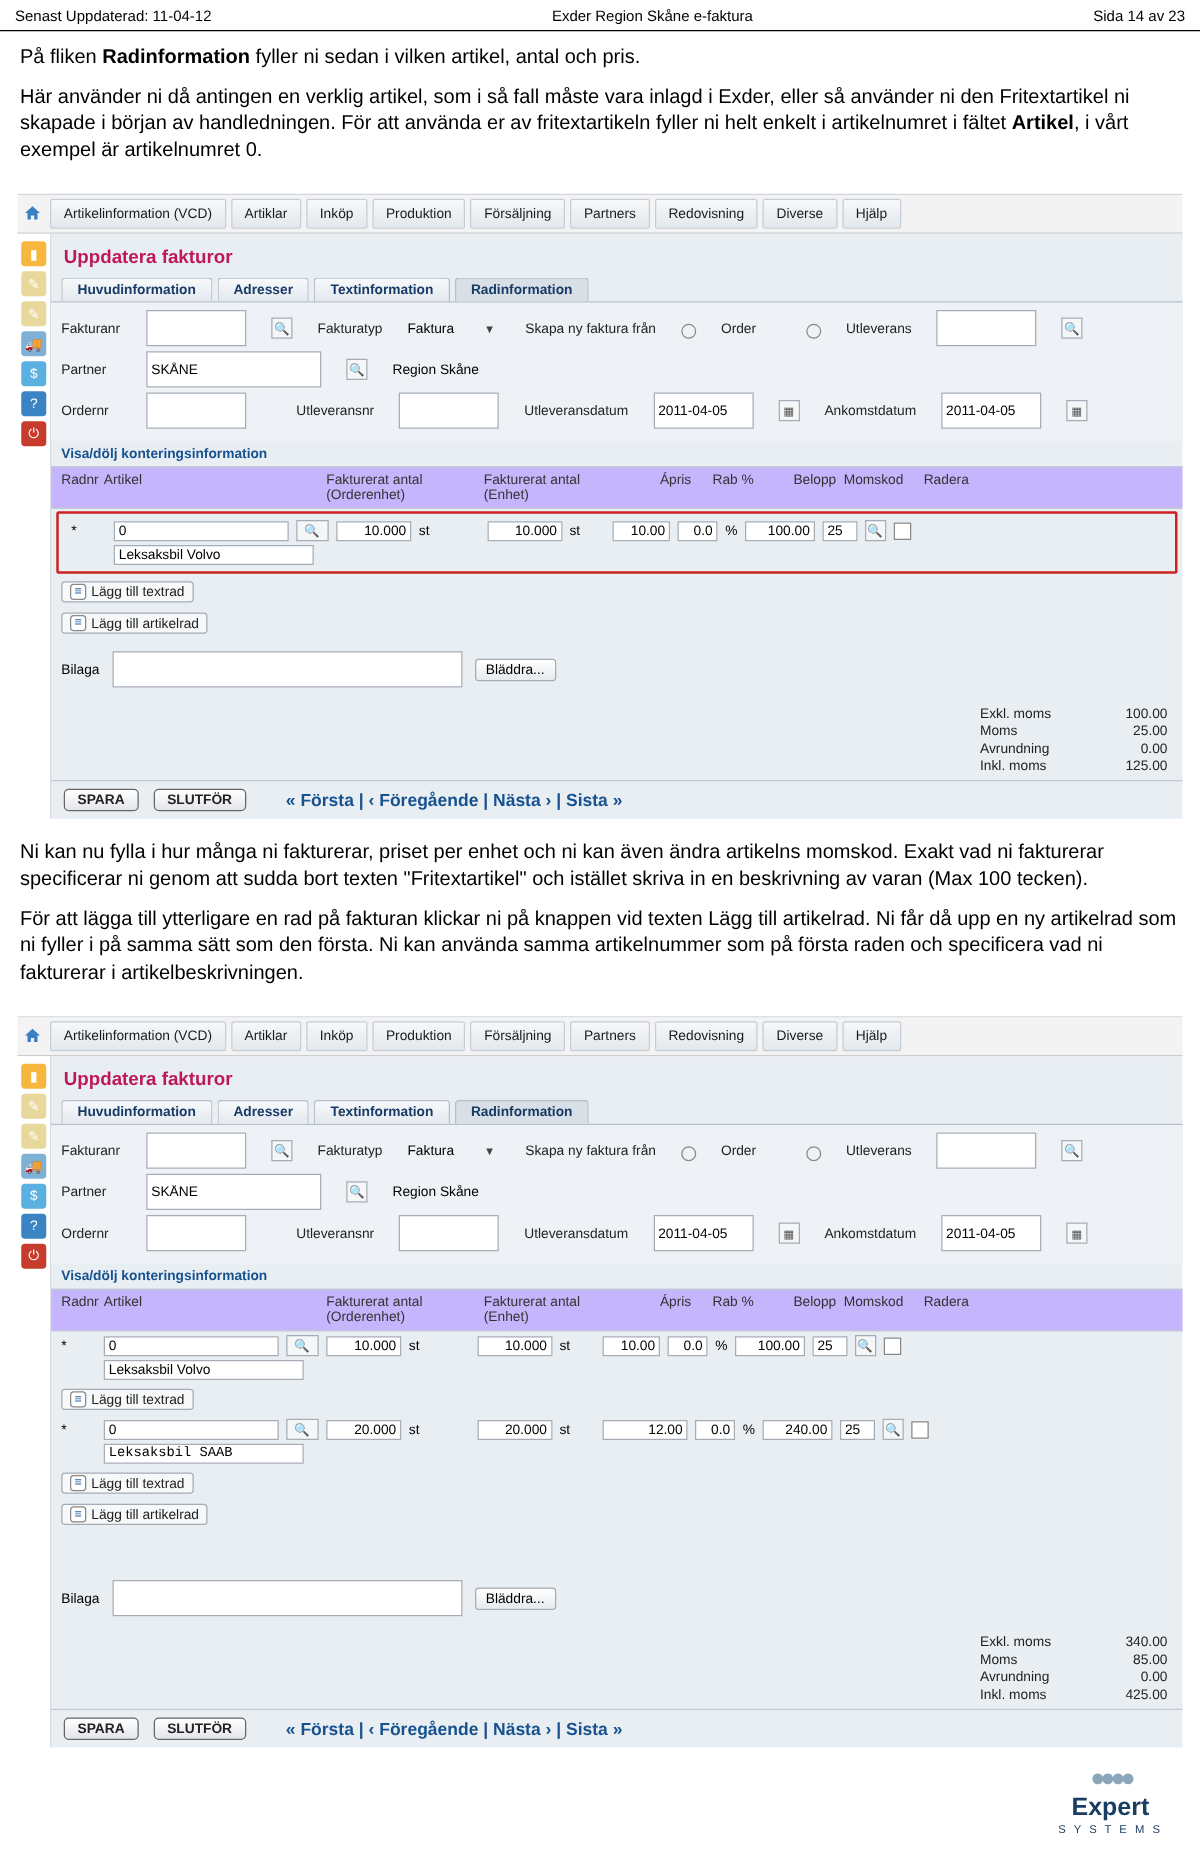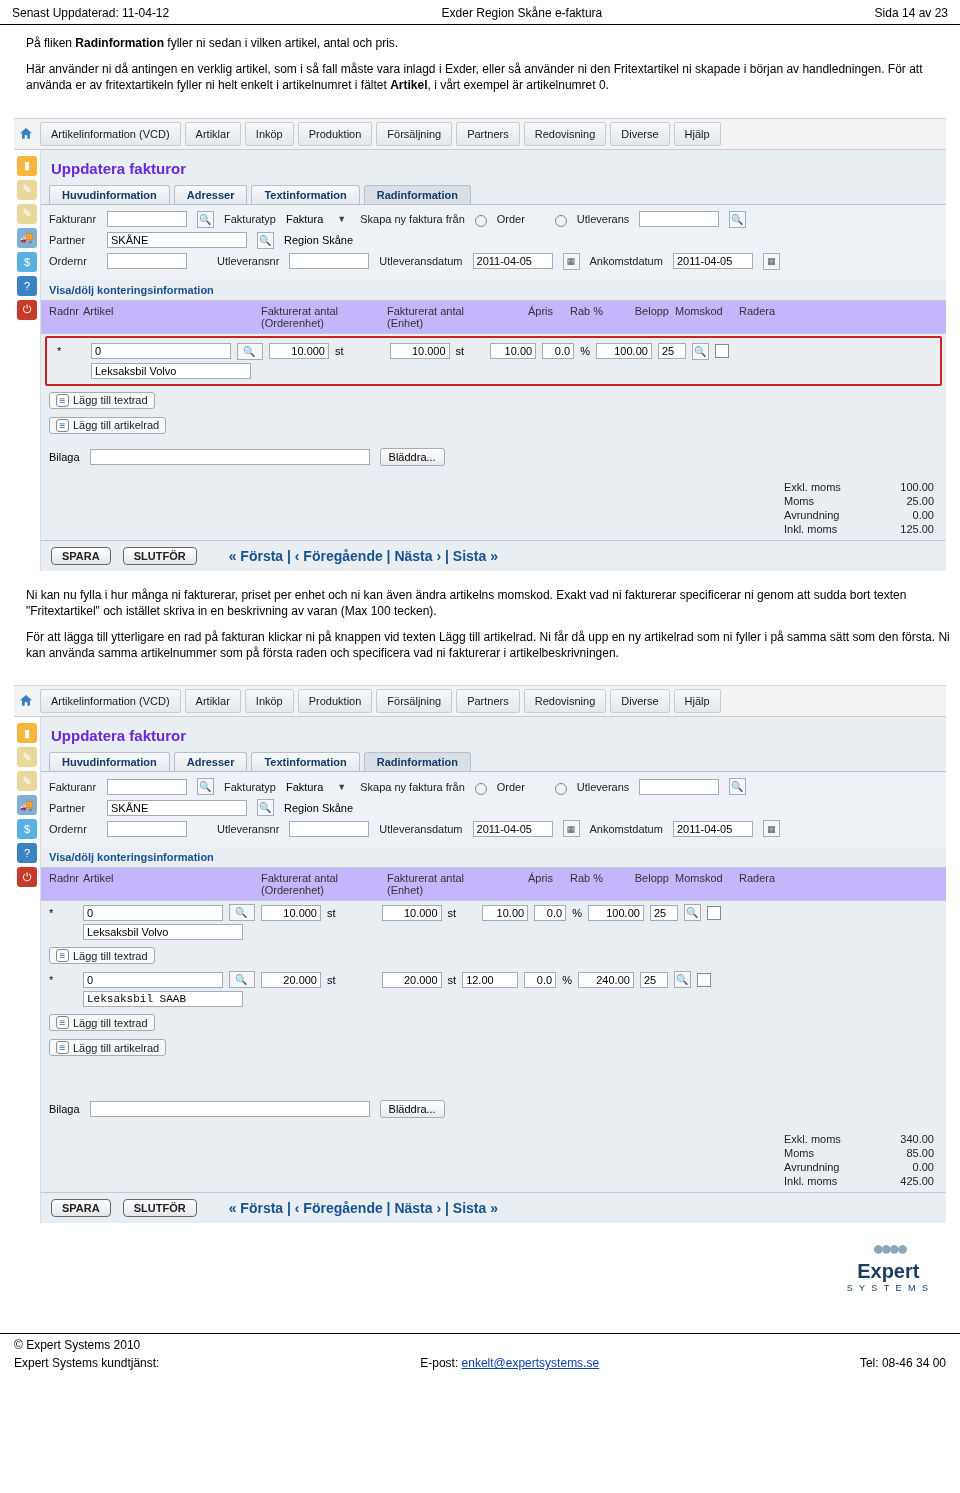--- a/index.html
+++ b/index.html
@@ -11,24 +11,23 @@
     width: 960px;
   }
   .header-row {
     display: flex;
     justify-content: space-between;
     padding: 6px 12px 4px 12px;
     font-size: 12px;
     border-bottom: 1px solid #000;
   }
   .body-text {
-    padding: 10px 2px;
-    font-size: 12px;
+    padding: 10px 16px;
+    font-size: 16px;
     line-height: 1.35;
-    margin-left: 24px;
   }
   .body-text p { margin-bottom: 10px; }
   .body-text strong { font-weight: bold; }
   .app-frame {
     margin: 4px 14px 6px 14px;
     border-top: 1px solid #d0d6dc;
   }
   .top-nav {
     display: flex;
     align-items: center;
@@ -77,21 +76,21 @@
   .side-icon.help { background:#3b84c4;}
   .side-icon.off  { background:#c63b2b;}
   .content-area {
     flex: 1;
     background: #e9eef3;
     border-left: 1px solid #d8dde3;
   }
   .page-title {
     font-size: 15px;
     font-weight: bold;
-    color: #6d28d9;
+    color: #be185d;
     padding: 10px 10px 8px 10px;
   }
   .sub-tabs {
     display: flex;
     padding: 0 8px;
     gap: 4px;
     font-size: 11px;
   }
   .sub-tab {
     background: linear-gradient(#f7f9fb,#e4e9ee);
@@ -106,31 +105,31 @@
     background: #d9dfe6;
   }
   .form-panel {
     background: #eef2f6;
     border-top: 1px solid #b7c0c9;
     padding: 6px 8px;
     font-size: 11px;
   }
   .form-row {
     display:flex; align-items:center;
-    gap: 10px;
+    gap: 20px;
     margin-bottom: 4px;
     flex-wrap: wrap;
   }
   .form-row label { font-size: 11px; color:#222; min-width:48px;}
   .inp {
     border: 1px solid #a4acb5;
     background: #fff;
     font-size: 11px;
     padding: 1px 3px;
-    height: 16px;
+    height: 29px;
   }
   .inp.w60{width:60px;}
   .inp.w80{width:80px;}
   .inp.w140{width:140px;}
   .btn-search {
     width: 17px; height:17px;
     border:1px solid #a4acb5;
     background:#f4f6f8;
     display:inline-flex;align-items:center;justify-content:center;
     font-size:10px;color:#555;
@@ -513,21 +512,21 @@
 
       
       <div class="grid-row">
         <span class="col-radnr">*</span>
         <input class="inp col-artikel" value="0" style="">
         <span class="btn-search col-gap">🔍</span>
         <input class="inp w60" style="text-align: right;" value="20.000">
         <span>st</span>
         <input class="inp w60" style="text-align: right; margin-left: 40px;" value="20.000">
         <span>st</span>
-        <input class="inp" style="width: 56px; " value="12.00">
+        <input class="inp" style="width: 68px; text-align: right; margin-left: 20px;" value="12.00">
         <input class="inp" style="width: 32px; text-align: right;" value="0.0">
         <span>%</span>
         <input class="inp" style="width: 56px; text-align: right;" value="240.00">
         <input class="inp" style="width: 28px;" value="25">
         <span class="btn-search">🔍</span>
         <span class="chk"></span>
       </div>
       <div class="grid-row" style="padding-top:0">
         <span class="col-radnr"></span>
         <input class="inp" style="width: 160px; font-family: Liberation Mono, monospace;" value="Leksaksbil SAAB">

